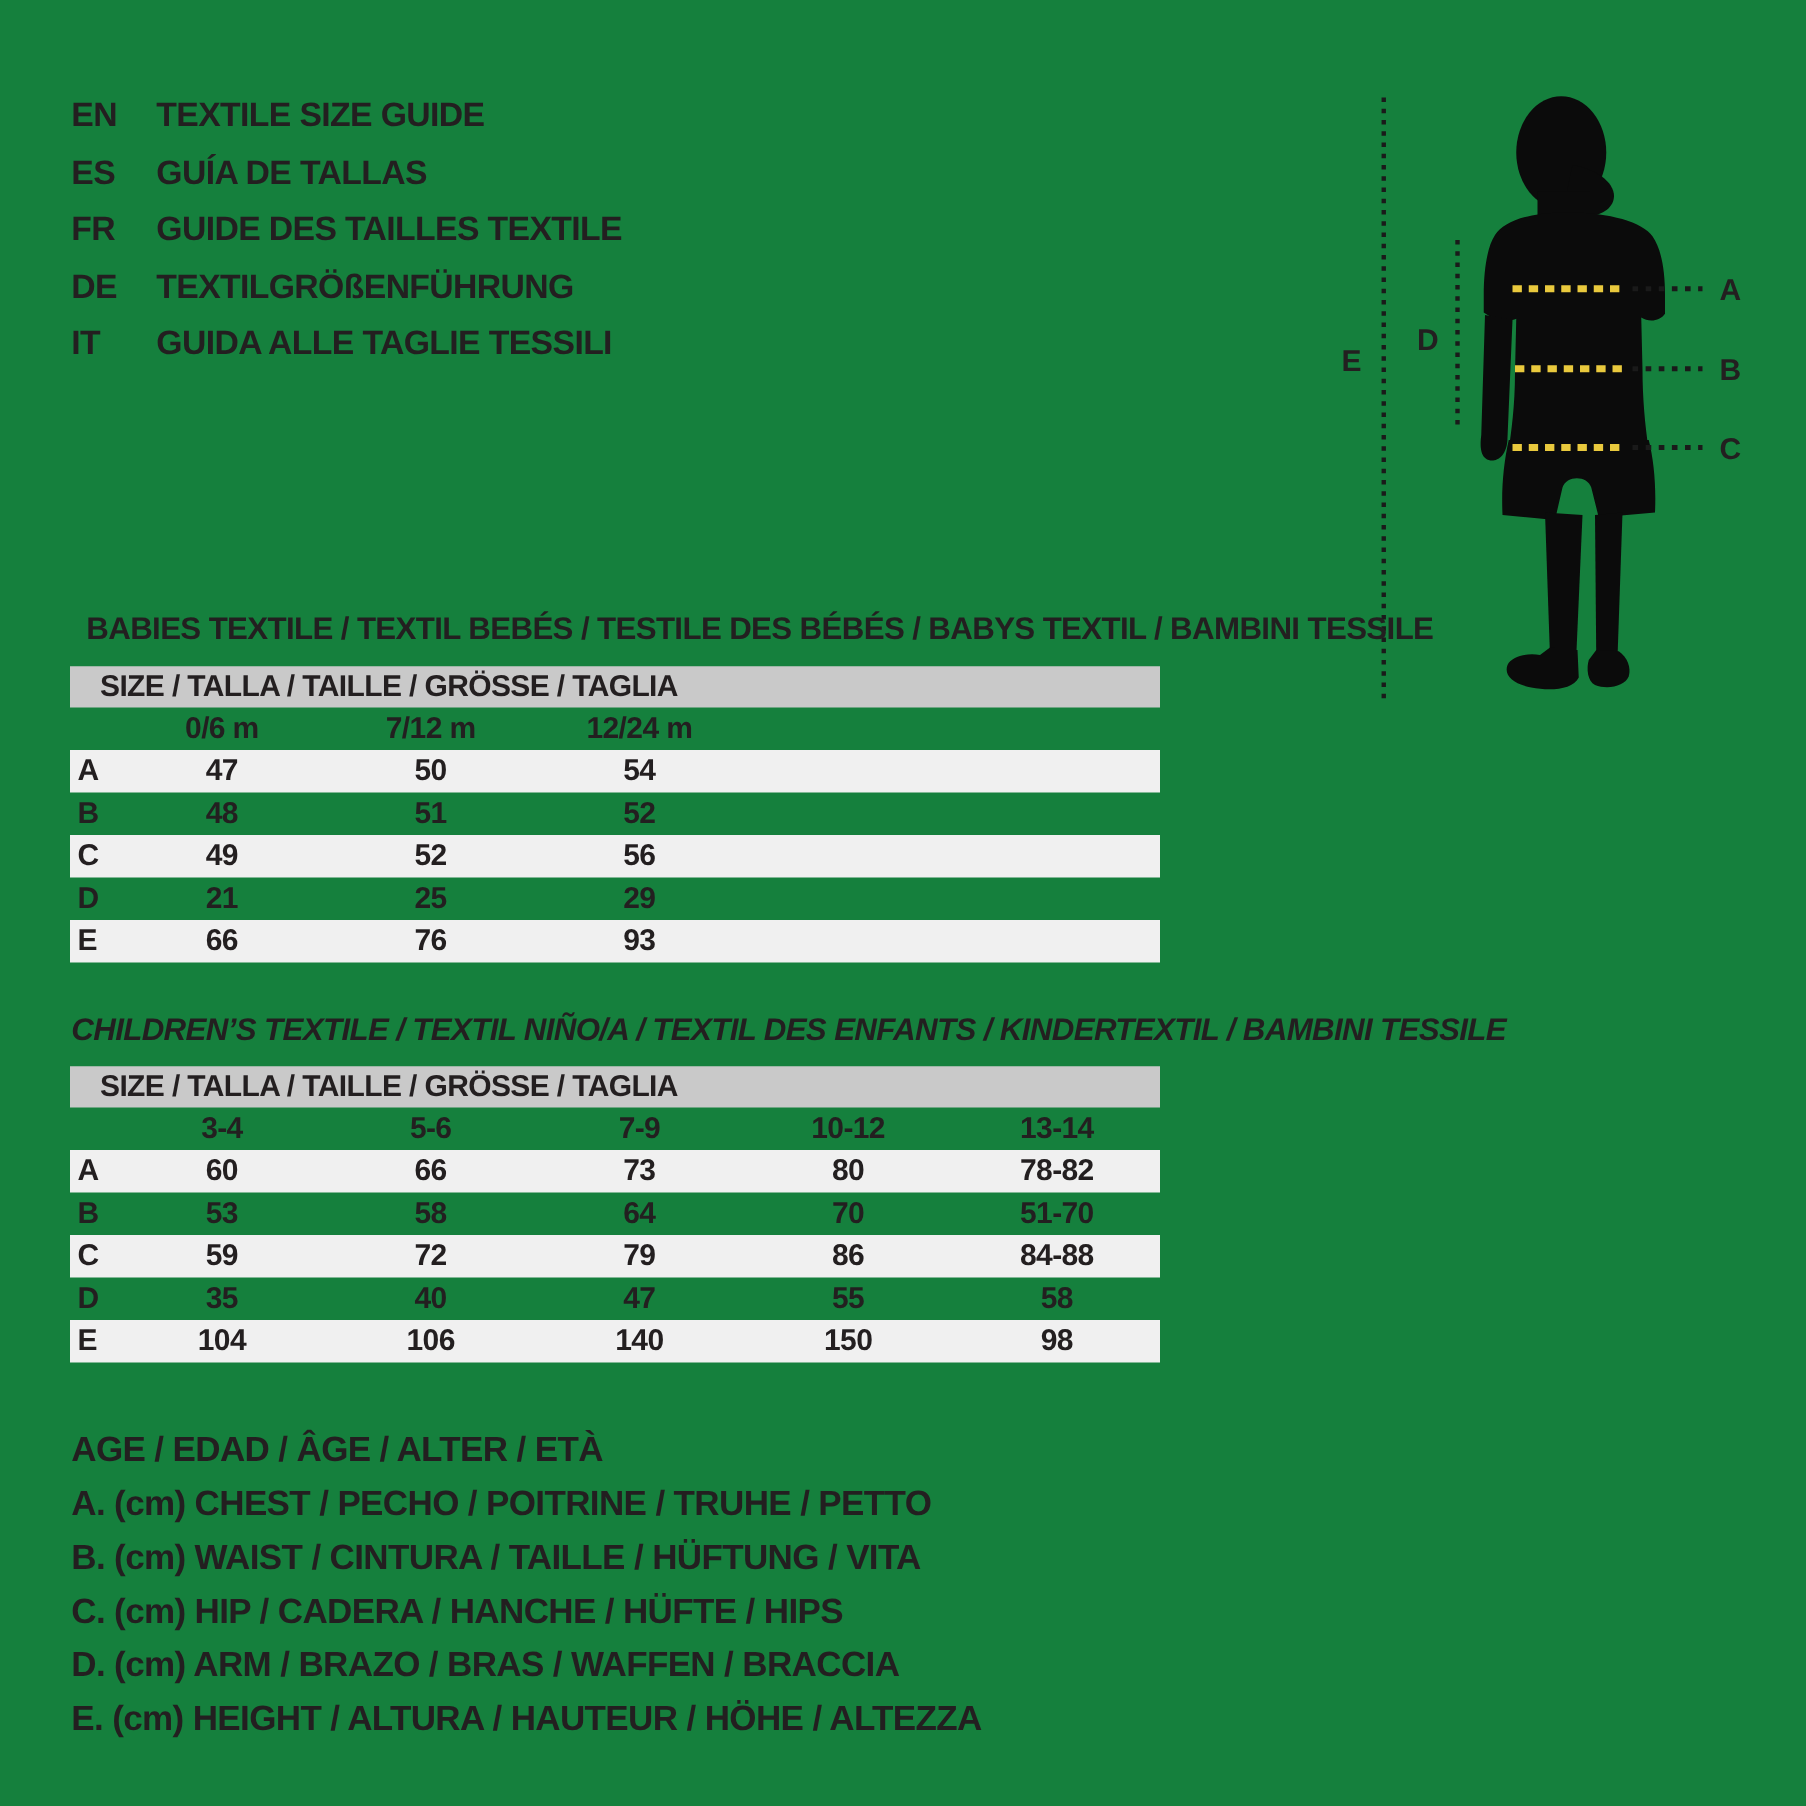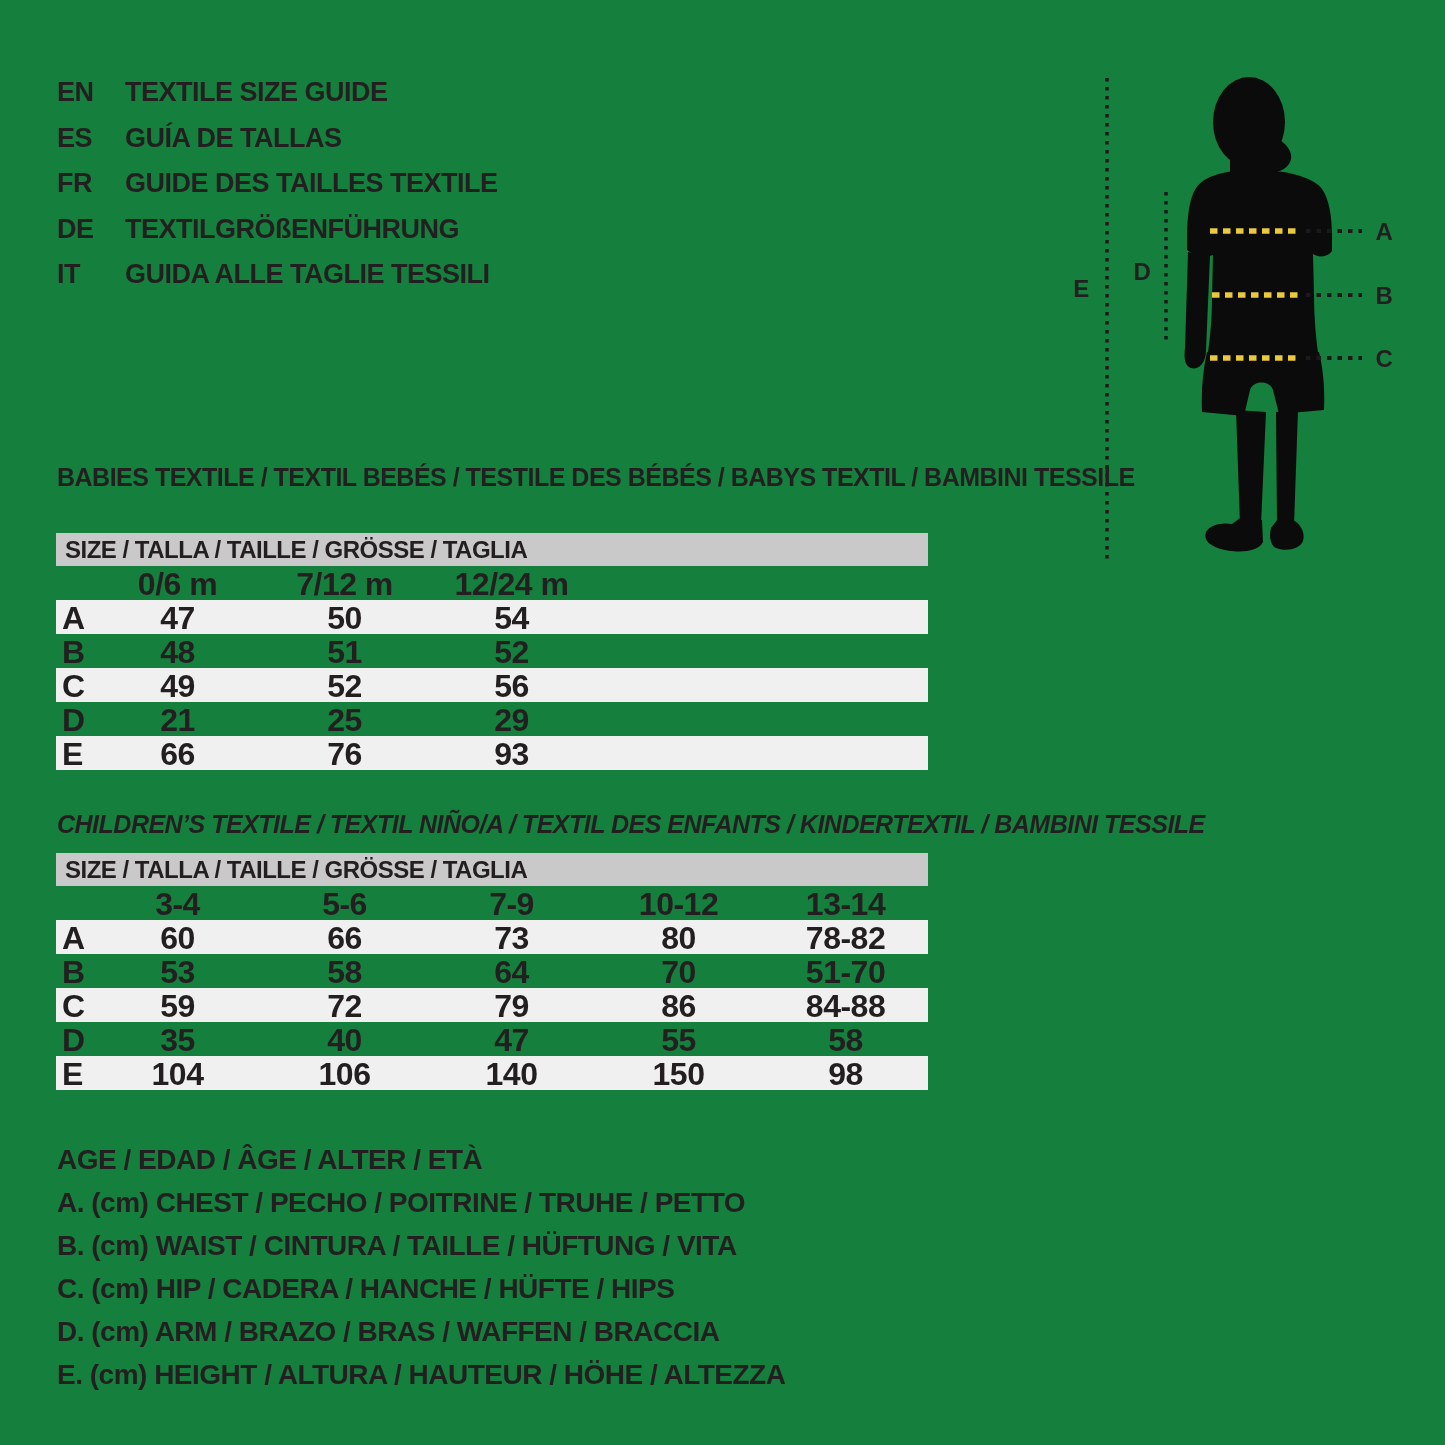--- a/index.html
+++ b/index.html
@@ -14,28 +14,28 @@
     letter-spacing:-0.5px;
   }
   
   .langs{position:absolute;left:57px;top:79px;}
   .lang-row{display:flex;height:27px;margin-bottom:18.5px;font-size:27px;line-height:27px;}
   .lang-code{width:68px;flex:0 0 68px;}
   
   .figure{position:absolute;left:1060px;top:60px;width:350px;height:530px;}
   
   .section-title{position:absolute;left:57px;font-size:25px;line-height:27px;white-space:nowrap;}
-  .babies-title{top:464px;}
+  .babies-title{top:490px;margin-left:12px;}
   .children-title{top:811px;font-style:italic;}
   
   .table-block{position:absolute;left:56px;width:872px;}
   .babies-block{top:533px;}
   .children-block{top:853px;}
-  .size-bar{height:33px;background:#c9c9c9;font-size:24px;line-height:34px;padding-left:9px;box-sizing:border-box;}
-  .t-row{display:grid;height:34px;align-items:center;font-size:32px;}
+  .size-bar{height:33px;background:#c9c9c9;font-size:24px;line-height:34px;padding-left:24px;box-sizing:border-box;}
+  .t-row{display:grid;height:34px;align-items:center;font-size:24px;}
   .babies-block .t-row{grid-template-columns:38px 167px 167px 167px;}
   .children-block .t-row{grid-template-columns:38px 167px 167px 167px 167px 167px;}
   .t-row.alt{background:#f0f0f0;}
   .t-row .c{text-align:center;}
   .t-row .lbl{padding-left:6px;}
   
   .legend{position:absolute;left:57px;top:1147px;}
   .legend-line{height:24px;margin-bottom:19px;font-size:28px;line-height:25px;white-space:nowrap;}
   
   .figure text{font-family:"Liberation Sans",sans-serif;font-weight:bold;font-size:24px;fill:#231f20;}

